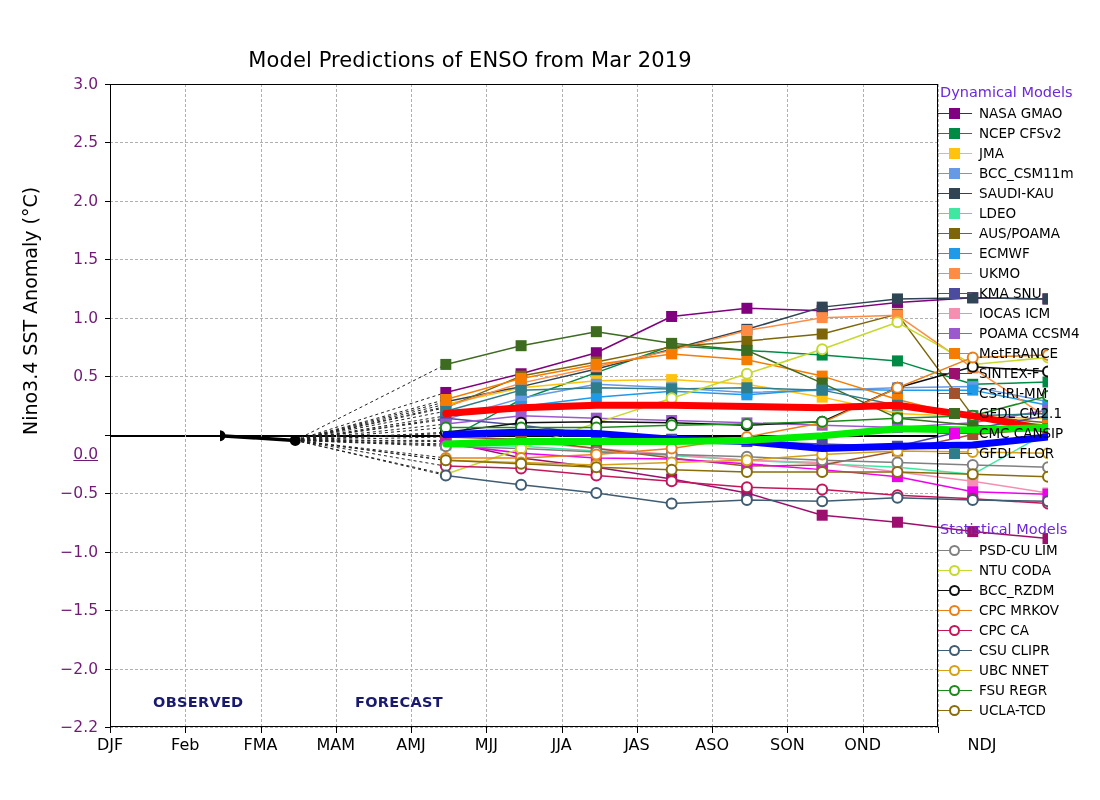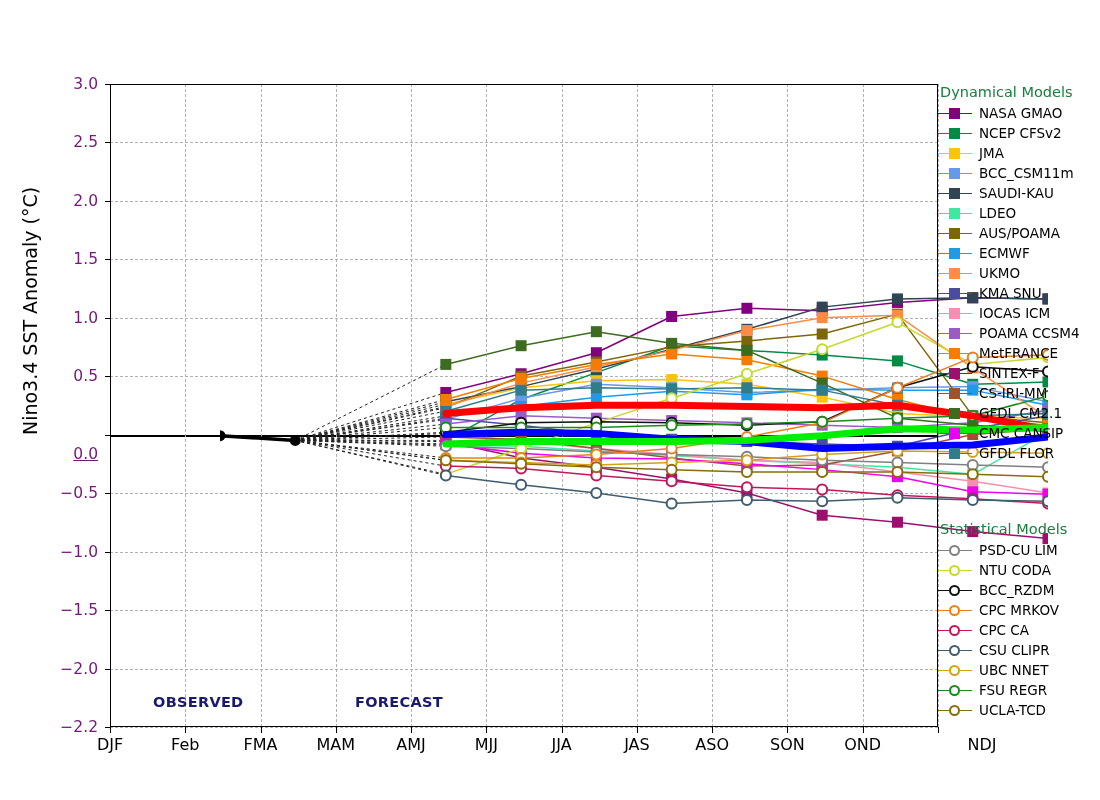--- a/index.html
+++ b/index.html
@@ -60,37 +60,38 @@
 
   
   #inline-legend{left:800px;top:84px;}
   .ilrow{display:flex;align-items:center;height:18px;margin-bottom:2px;}
   .ilswatch{width:44px;height:7px;margin-right:8px;border-radius:1px;}
   .illabel{font-size:13.5px;color:#000;font-weight:bold;letter-spacing:.2px;white-space:nowrap;}
 
   
   #legend-dyn{left:938px;top:84px;width:160px;}
   #legend-stat{left:938px;top:521px;width:160px;}
-  .legend-title{font-size:14.5px;color:#15803d;margin-bottom:3px;padding-left:2px;white-space:nowrap;}
+  .legend-title{font-size:14.5px;color:#6d28d9;margin-bottom:3px;padding-left:2px;white-space:nowrap;}
   .legend-row{display:flex;align-items:center;height:20px;}
   .lg-key{width:34px;height:18px;position:relative;margin-right:7px;flex:0 0 34px;}
   .lg-line{position:absolute;left:0;top:8.5px;width:34px;height:0;border-top:1.7px solid;}
   .lg-sq{position:absolute;left:11px;top:4px;width:11px;height:11px;}
   .lg-ci{position:absolute;left:11px;top:4px;width:11px;height:11px;border-radius:50%;
     border:2px solid;background:#fff;box-sizing:border-box;}
   .lg-text{font-size:13.5px;color:#000;white-space:nowrap;}
 
   
   #series-svg{left:110px;top:84px;}
 </style>
 </head>
 <body>
 
 <div id="root">
 
+  <div class="abs" id="chart-title">Model Predictions of ENSO from Mar 2019</div>
 
   <div class="abs" id="ylabel">Nino3.4 SST Anomaly (°C)</div>
 
   <div class="abs" id="plot-area">
     <div id="grid-layer">
         <div class="gridline-h" style="top: 0px;"></div>
         <div class="gridline-h" style="top: 58.4545px;"></div>
         <div class="gridline-h" style="top: 116.909px;"></div>
         <div class="gridline-h" style="top: 175.364px;"></div>
         <div class="gridline-h" style="top: 233.818px;"></div>

